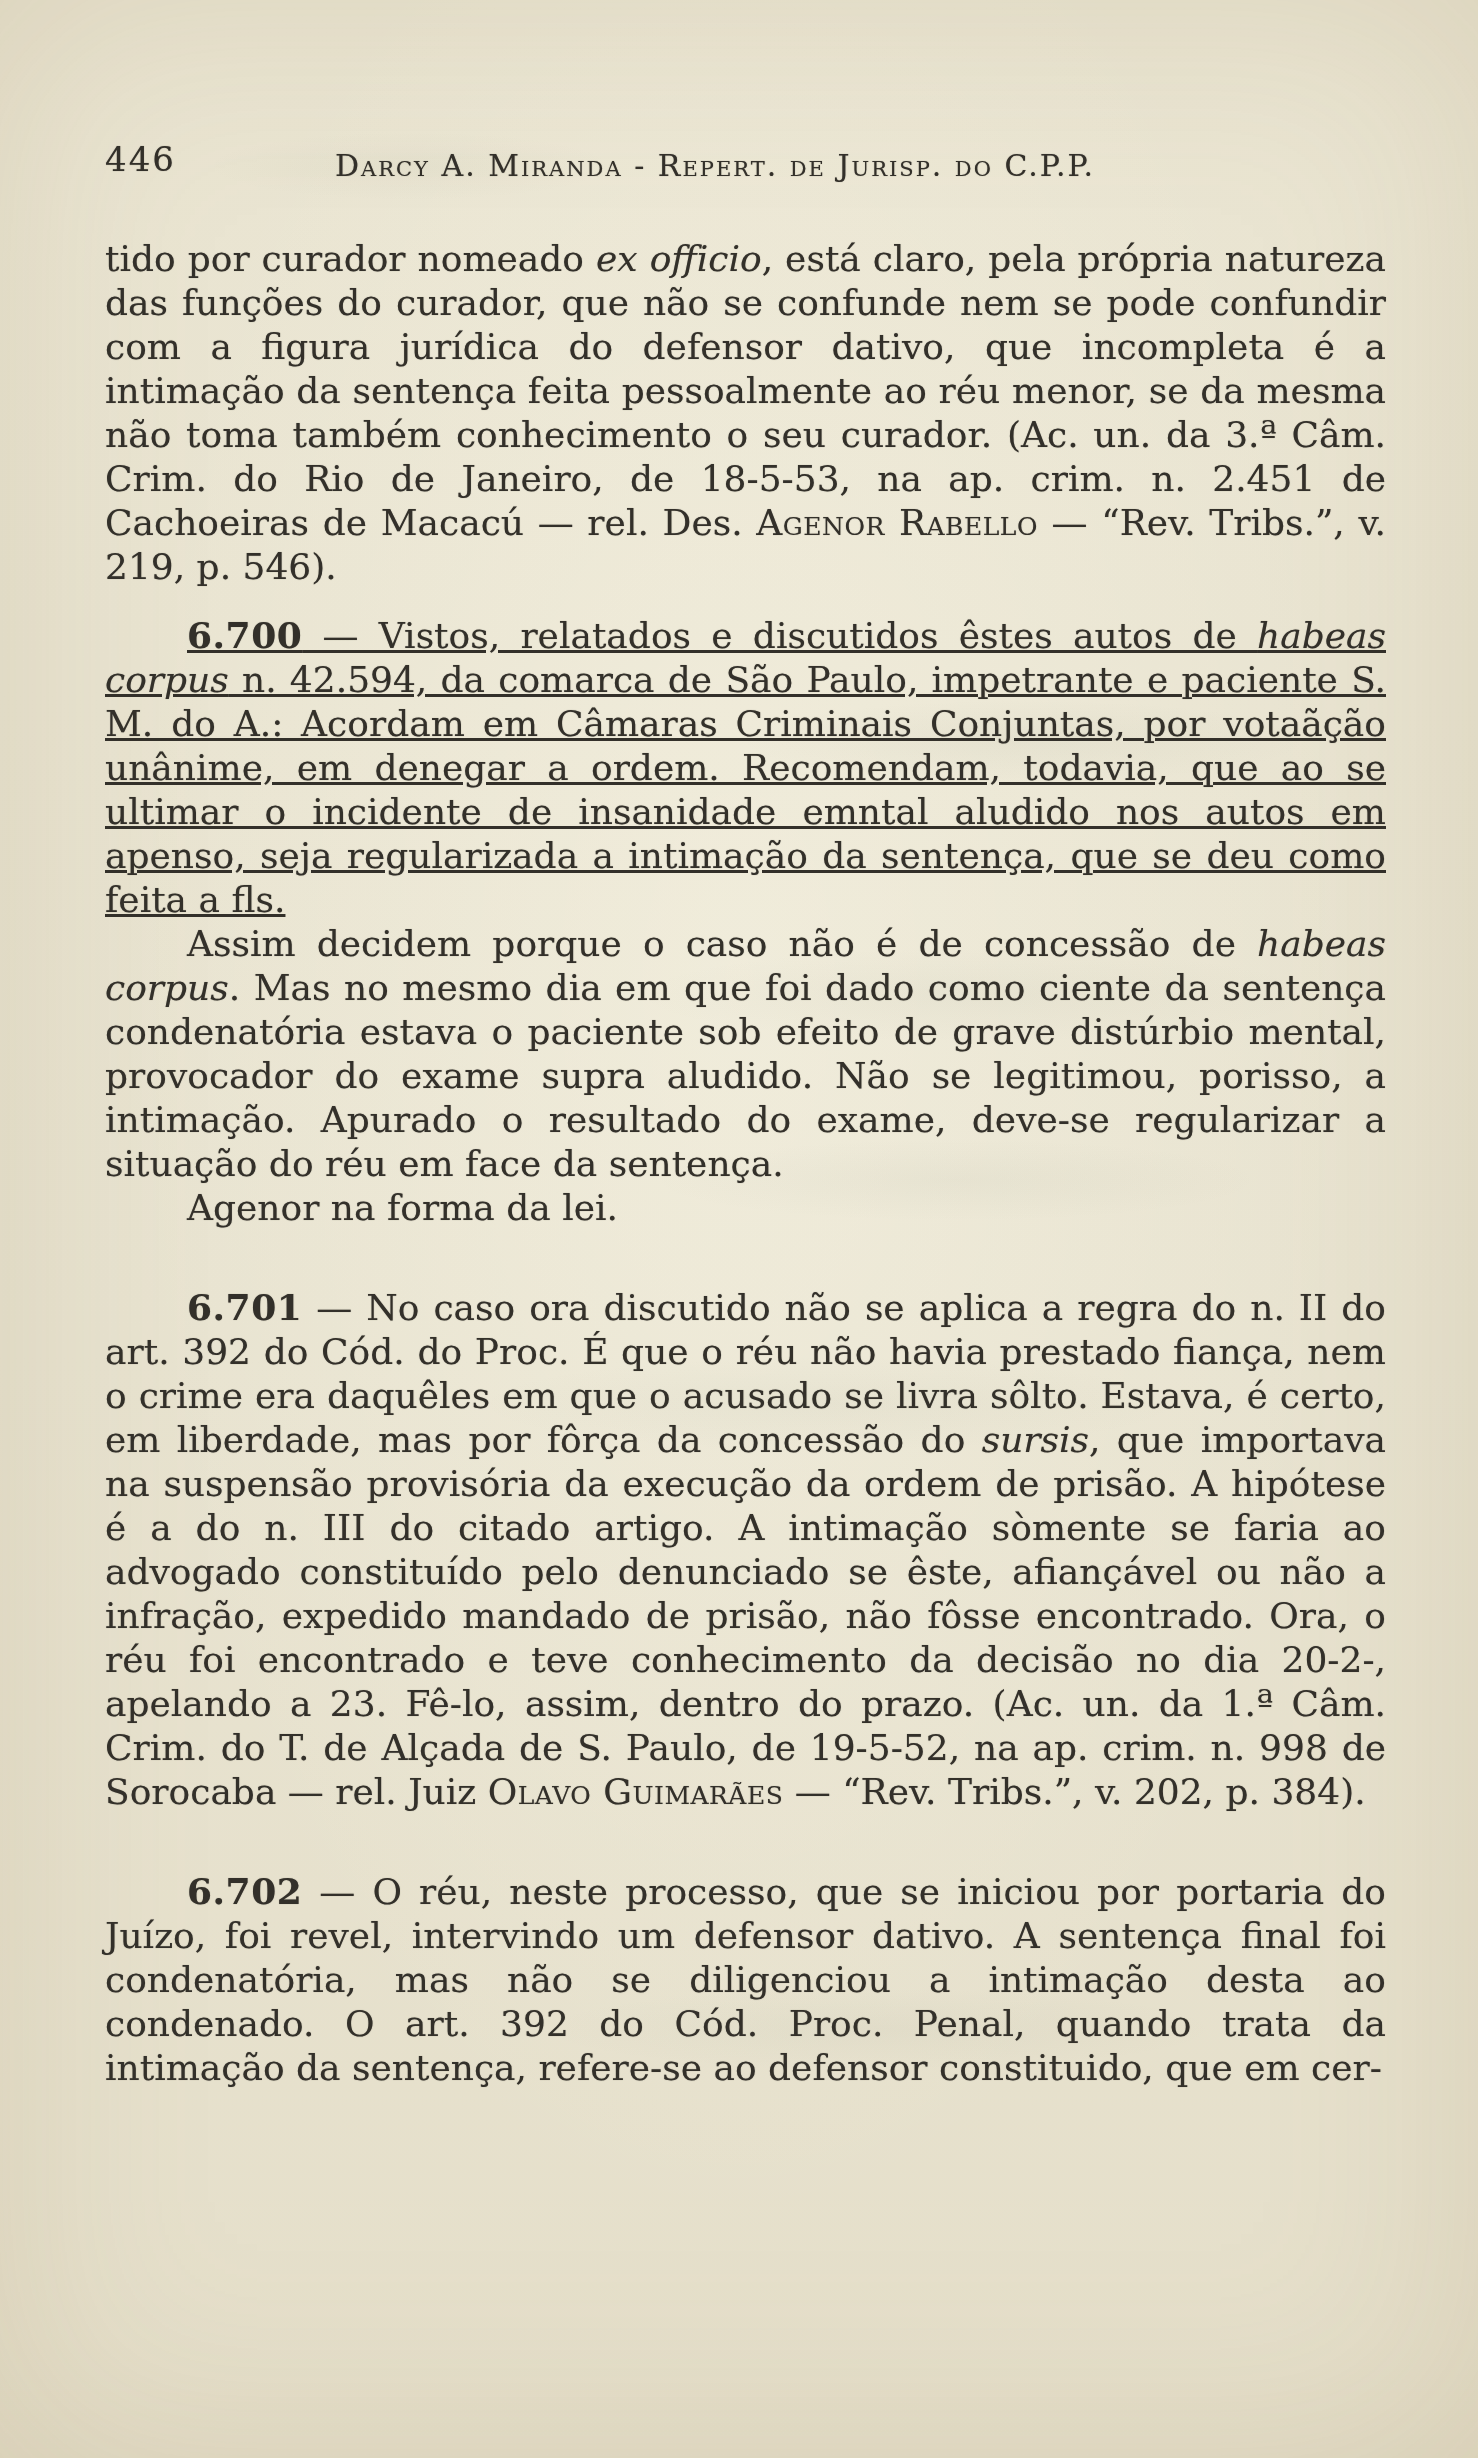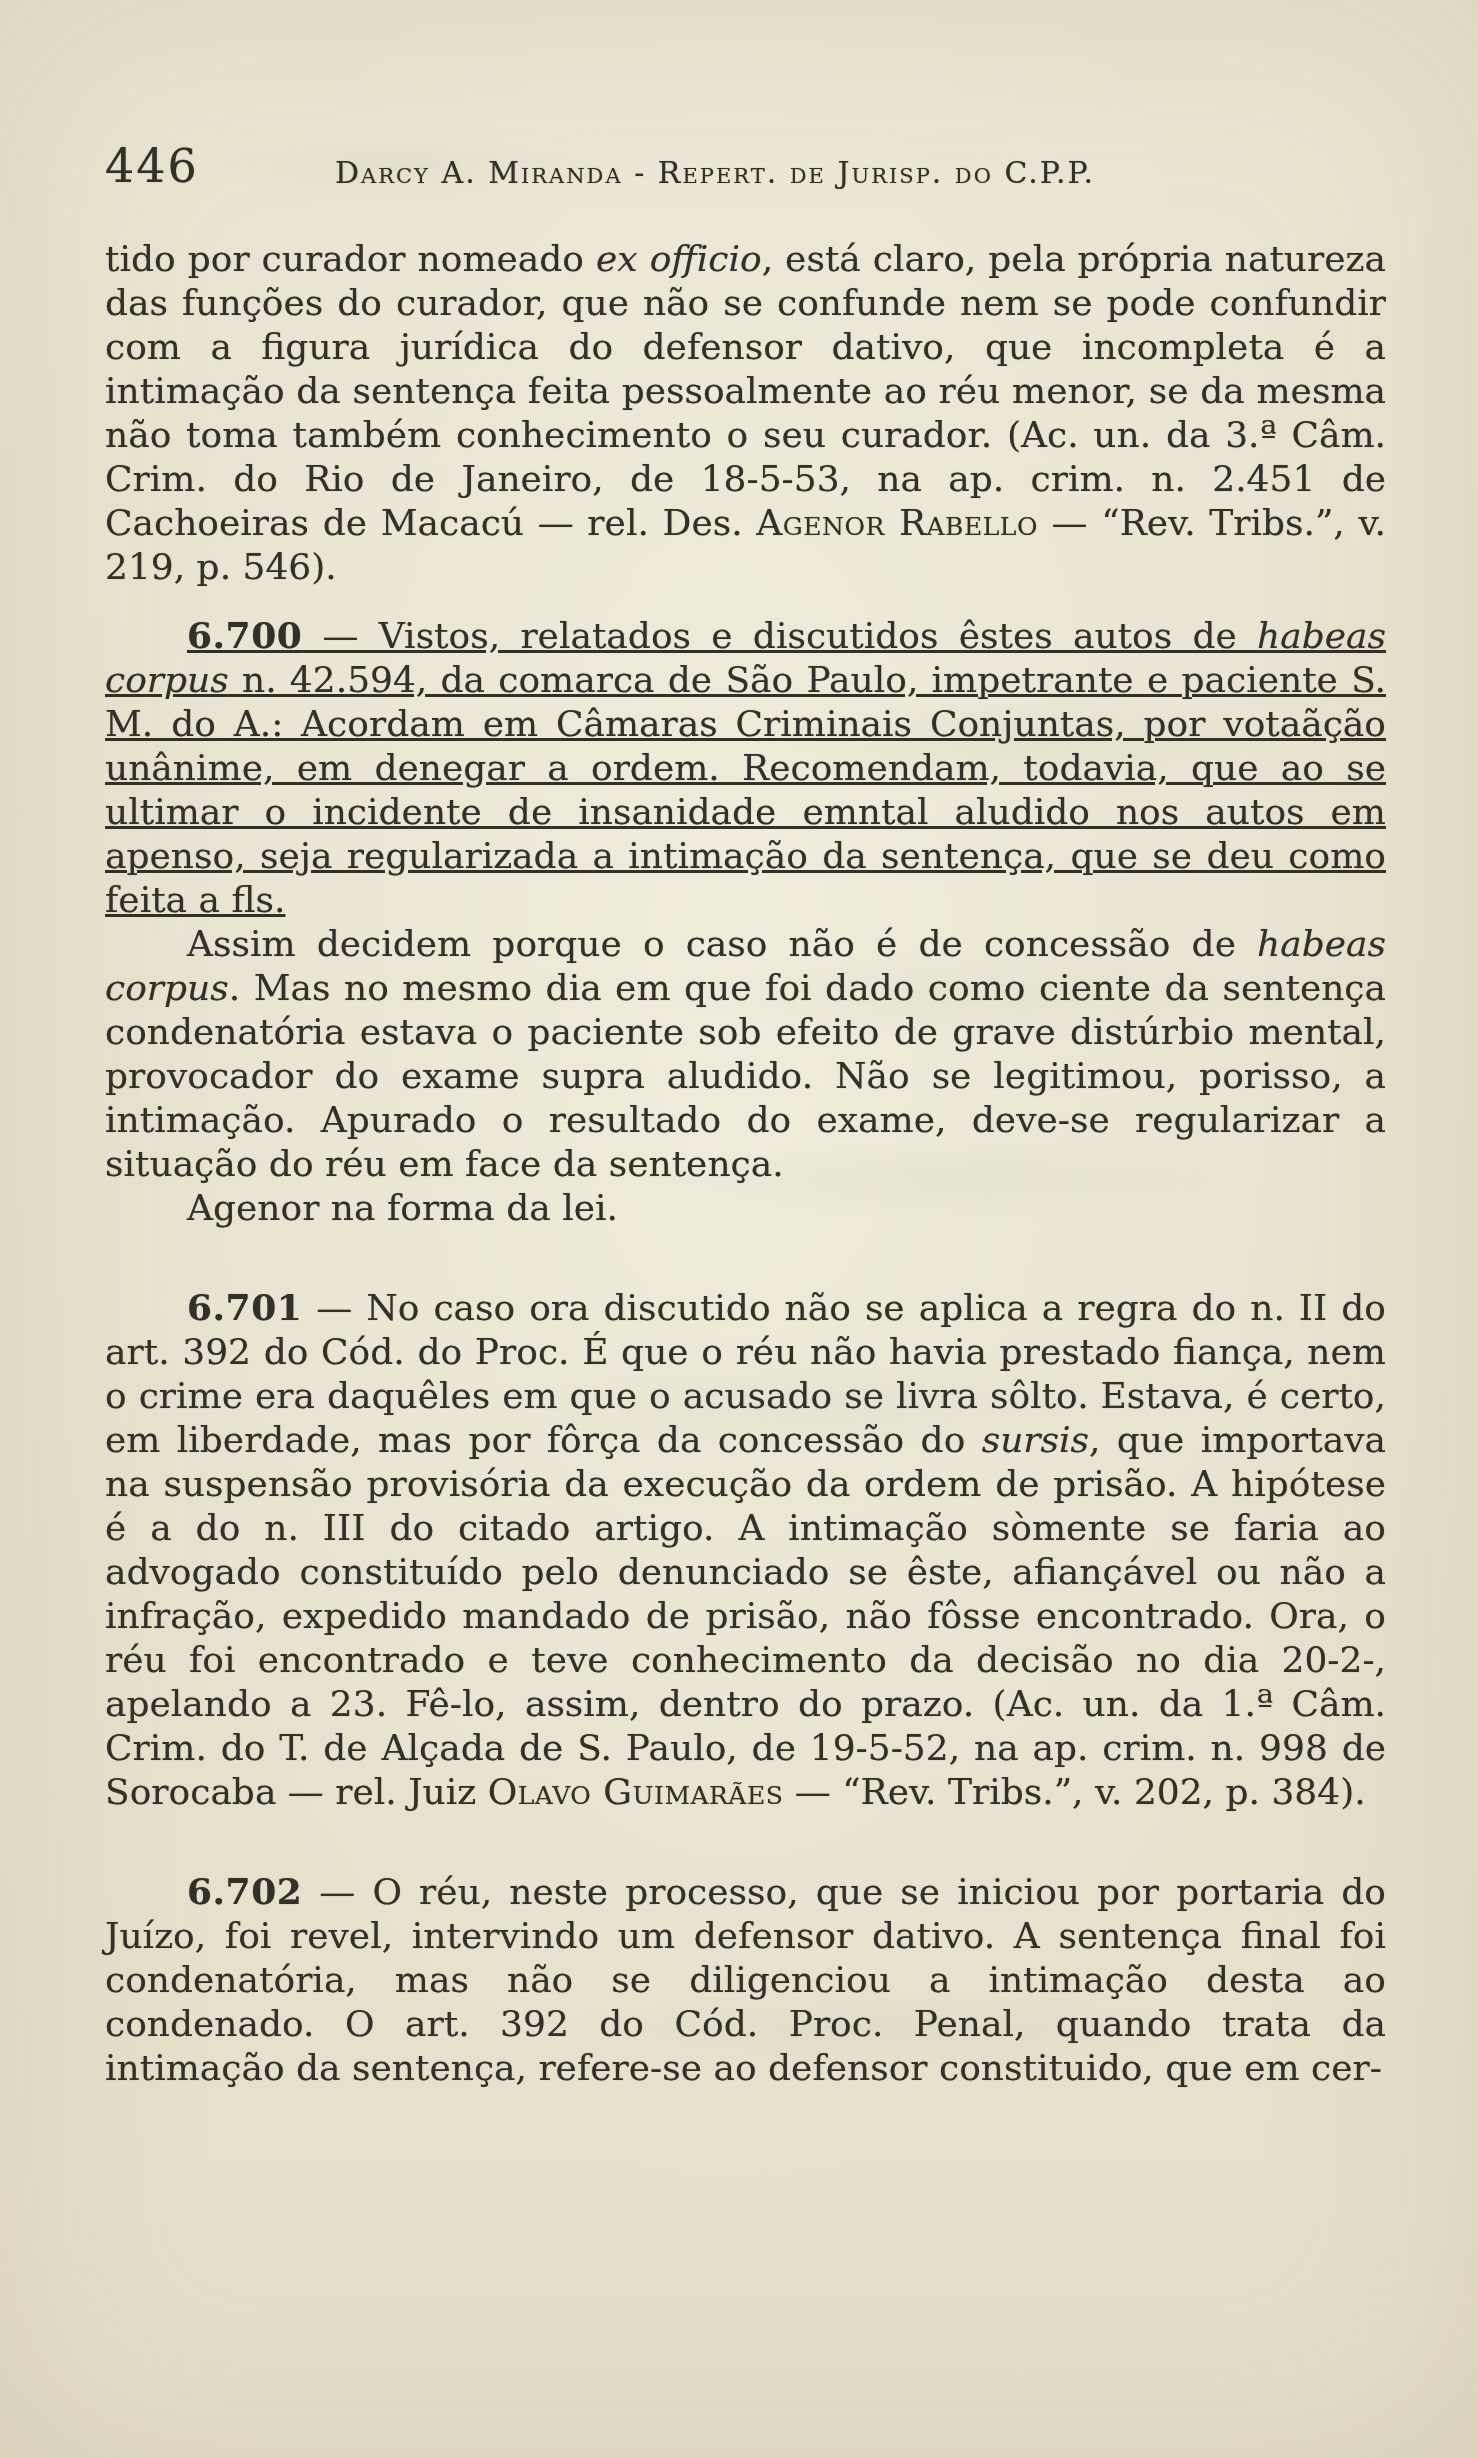--- a/index.html
+++ b/index.html
@@ -41,28 +41,28 @@
     position: absolute;
     top: 139px;
     left: 105px;
     right: 92px;
     height: 47px;
   }
   .page-num {
     position: absolute;
     left: 0;
     top: 0;
-    font-size: 46px;
+    font-size: 34px;
     letter-spacing: 2px;
     text-shadow: 0 0 1px rgba(51,48,42,0.55);
   }
   .head-title {
     position: absolute;
     left: 50%;
-    top: 16px;
+    top: 9px;
     transform: translateX(-54%);
     font-variant: small-caps;
     font-size: 30px;
     letter-spacing: 2px;
     white-space: nowrap;
     text-shadow: 0 0 1px rgba(51,48,42,0.5);
   }
   .text-block {
     position: absolute;
     top: 237px;

